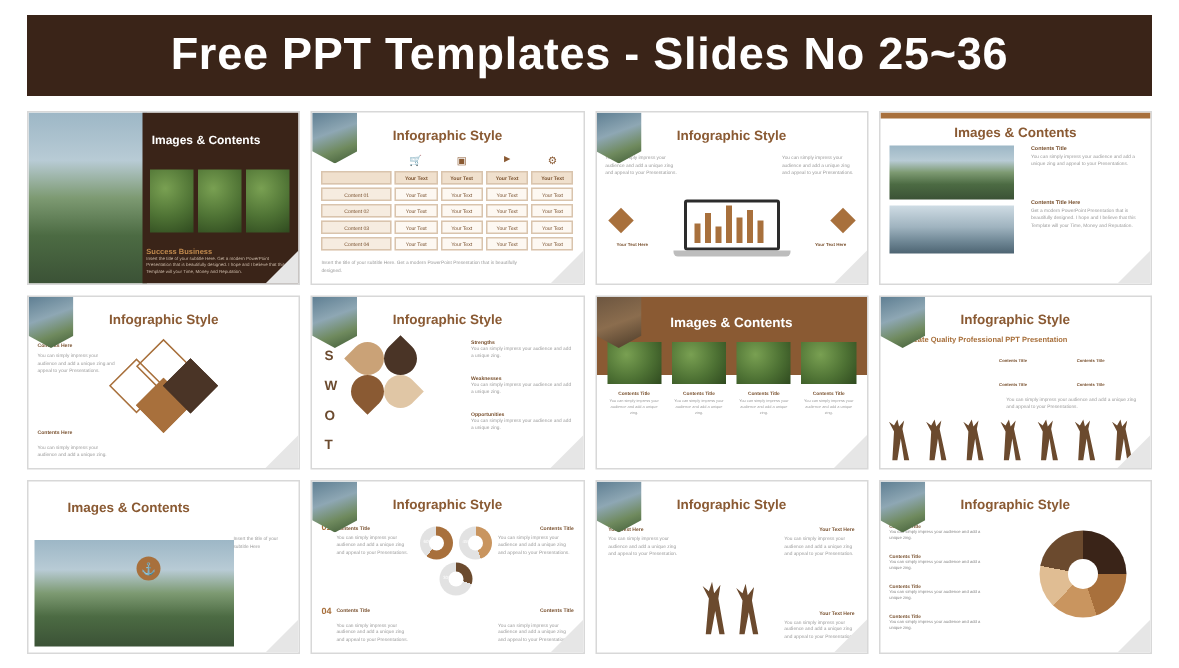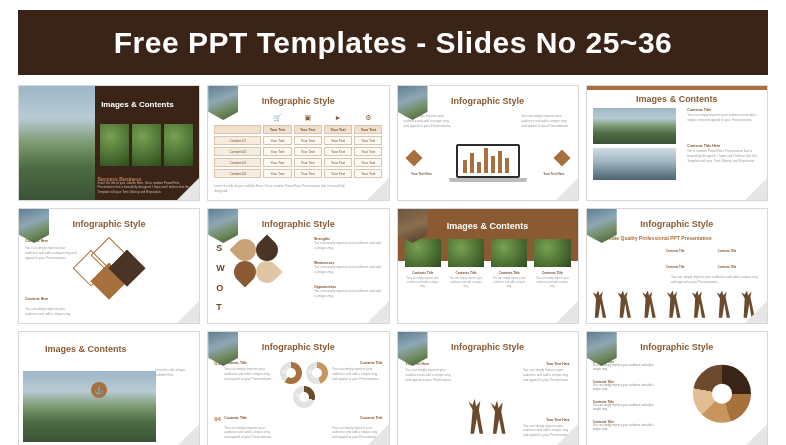--- a/index.html
+++ b/index.html
@@ -7,21 +7,21 @@
     width: 786px; height: 445px;
     background: #ffffff;
     font-family: "Liberation Sans", sans-serif;
     overflow: hidden;
   }
   .page { width: 786px; height: 445px; position: relative; padding: 6px 10px; }
 
   
   .banner {
     background: #3a2418;
-    height: 65px;
+    height: 54px;
     margin: 4px 8px 10px 8px;
     display: flex; align-items: center; justify-content: center;
   }
   .banner-title {
     color: #ffffff;
     font-size: 30px;
     font-weight: bold;
     letter-spacing: 0.5px;
     white-space: nowrap;
   }

